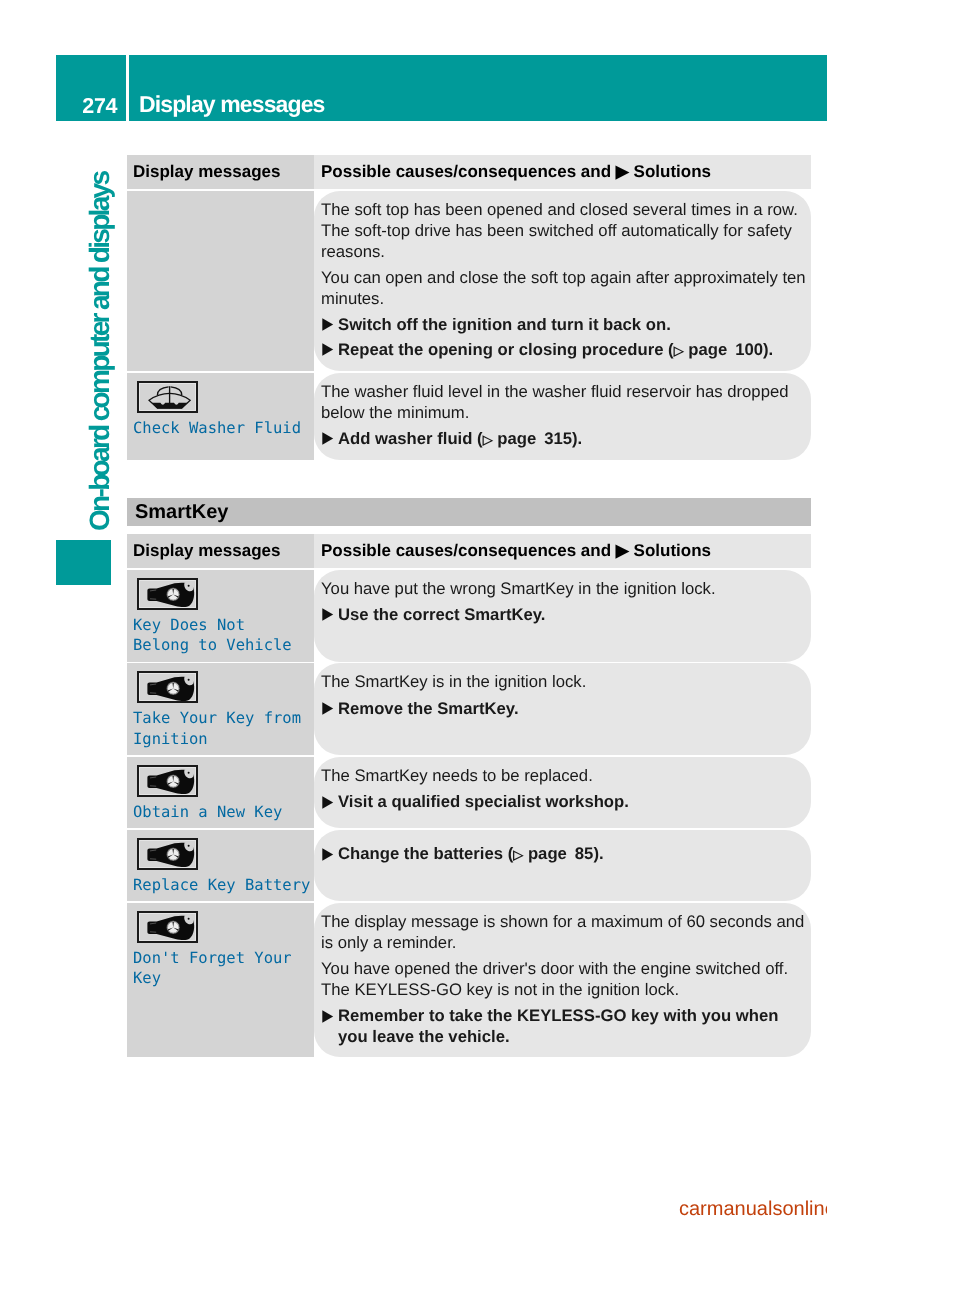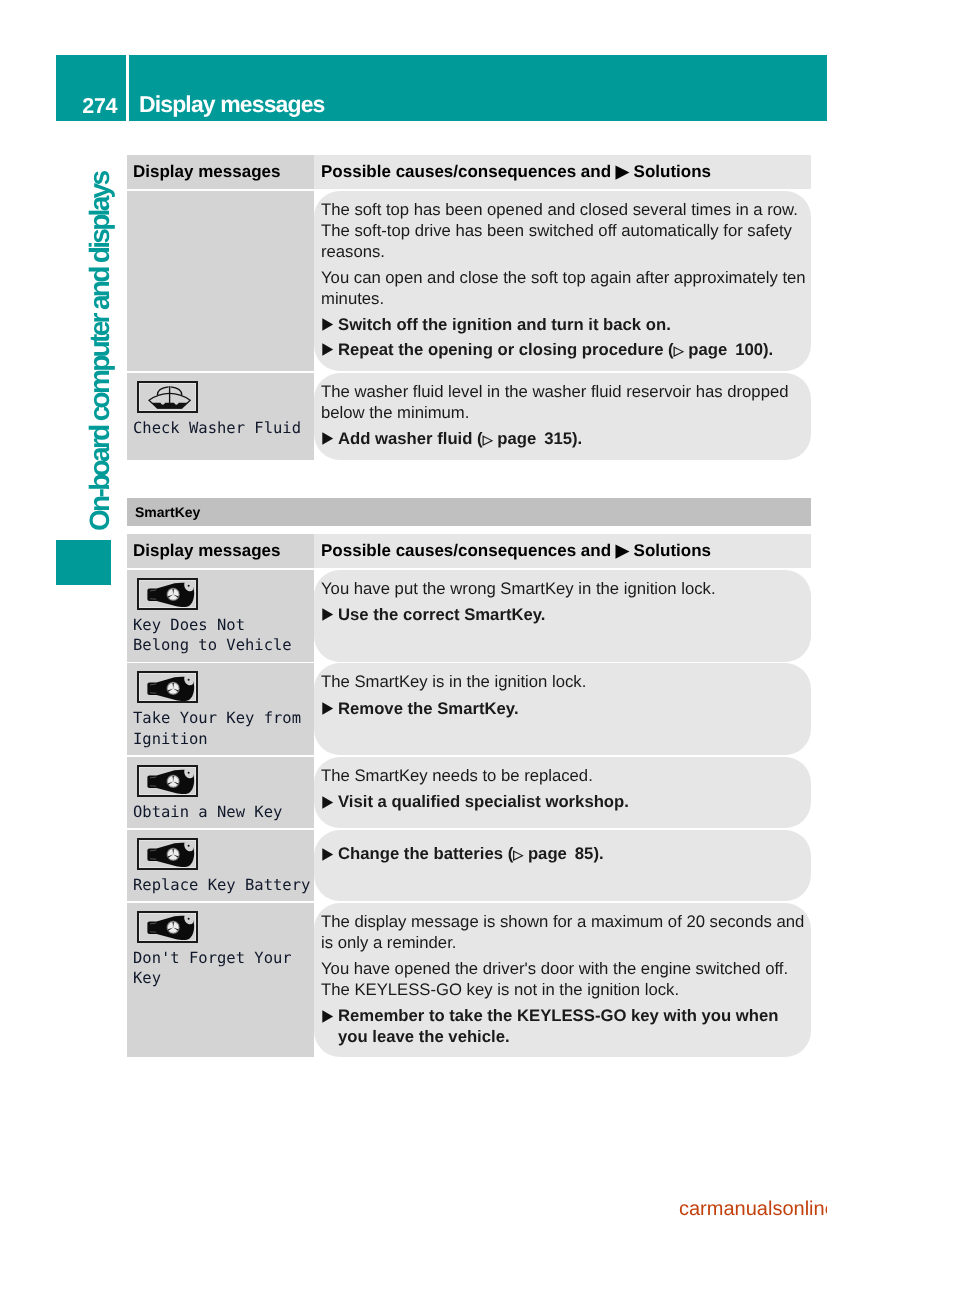--- a/index.html
+++ b/index.html
@@ -42,26 +42,26 @@
   .bullet .btxt{flex:1;}
   .bullet + .bullet{margin-top:4px;}
 
   .msgcell{padding-top:8px;padding-bottom:6px;}
   .txtcell{padding-top:8px;padding-bottom:10px;}
 
   .icon-box{width:61px;height:32px;border:2px solid #1a1a1a;box-sizing:border-box;
             background:#d4d4d4;position:relative;margin-left:4px;
             box-shadow:inset 0 0 0 1px #e4e4e4;}
   .icon-box .ic{position:absolute;left:2.5px;top:1.5px;}
-  .msg-label{color:#0f172a;font-family:"DejaVu Sans Mono",monospace;font-size:15.5px;
+  .msg-label{color:#0369a1;font-family:"DejaVu Sans Mono",monospace;font-size:15.5px;
              line-height:20.5px;margin-top:5px;white-space:pre;}
 
   
   .secbar{position:absolute;left:127px;width:684px;height:28px;background:#c0c0c0;
-          display:flex;align-items:center;font-weight:bold;font-size:14px;color:#000;
+          display:flex;align-items:center;font-weight:bold;font-size:20px;color:#000;
           padding-left:8px;box-sizing:border-box;}
 
   
   .wm{position:absolute;left:679px;top:1199px;color:#c2410c;font-size:20px;line-height:1;
       font-family:"Liberation Sans",sans-serif;}
   .pgarrow{font-size:13px;}
 </style>
 </head>
 <body>
 
@@ -293,21 +293,21 @@
     <path d="M31.2 13.45 L 26.3 16.7 L 25.6 15.45 Z"></path>
     <path d="M31.2 13.45 L 36.1 16.7 L 36.8 15.45 Z"></path>
   </g>
   <path d="M8.0 9.9 L 14.2 9.0" stroke="#6f6f6f" stroke-width="0.7" fill="none"></path>
   <path d="M8.0 17.8 L 14.2 18.2" stroke="#6f6f6f" stroke-width="0.7" fill="none"></path>
 </svg>
           </div>
           <div class="msg-label">Don't Forget Your<br>Key</div>
         </div>
         <div class="c2 txtcell body-txt">
-          <p>The display message is shown for a maximum of 20 seconds and is only a reminder.</p>
+          <p>The display message is shown for a maximum of 60 seconds and is only a reminder.</p>
           <p>You have opened the driver's door with the engine switched off. The KEYLESS-GO key is not in the ignition lock.</p>
           <div class="bullet">
             <span class="tri">
               <svg width="12" height="13" viewBox="0 0 12 13">
                 <path d="M0.3 0.3 L11.2 6.5 L0.3 12.7 Z" fill="#111"></path>
               </svg>
             </span>
             <span class="btxt">Remember to take the KEYLESS-GO key with you when you leave the vehicle.</span>
           </div>
         </div>

